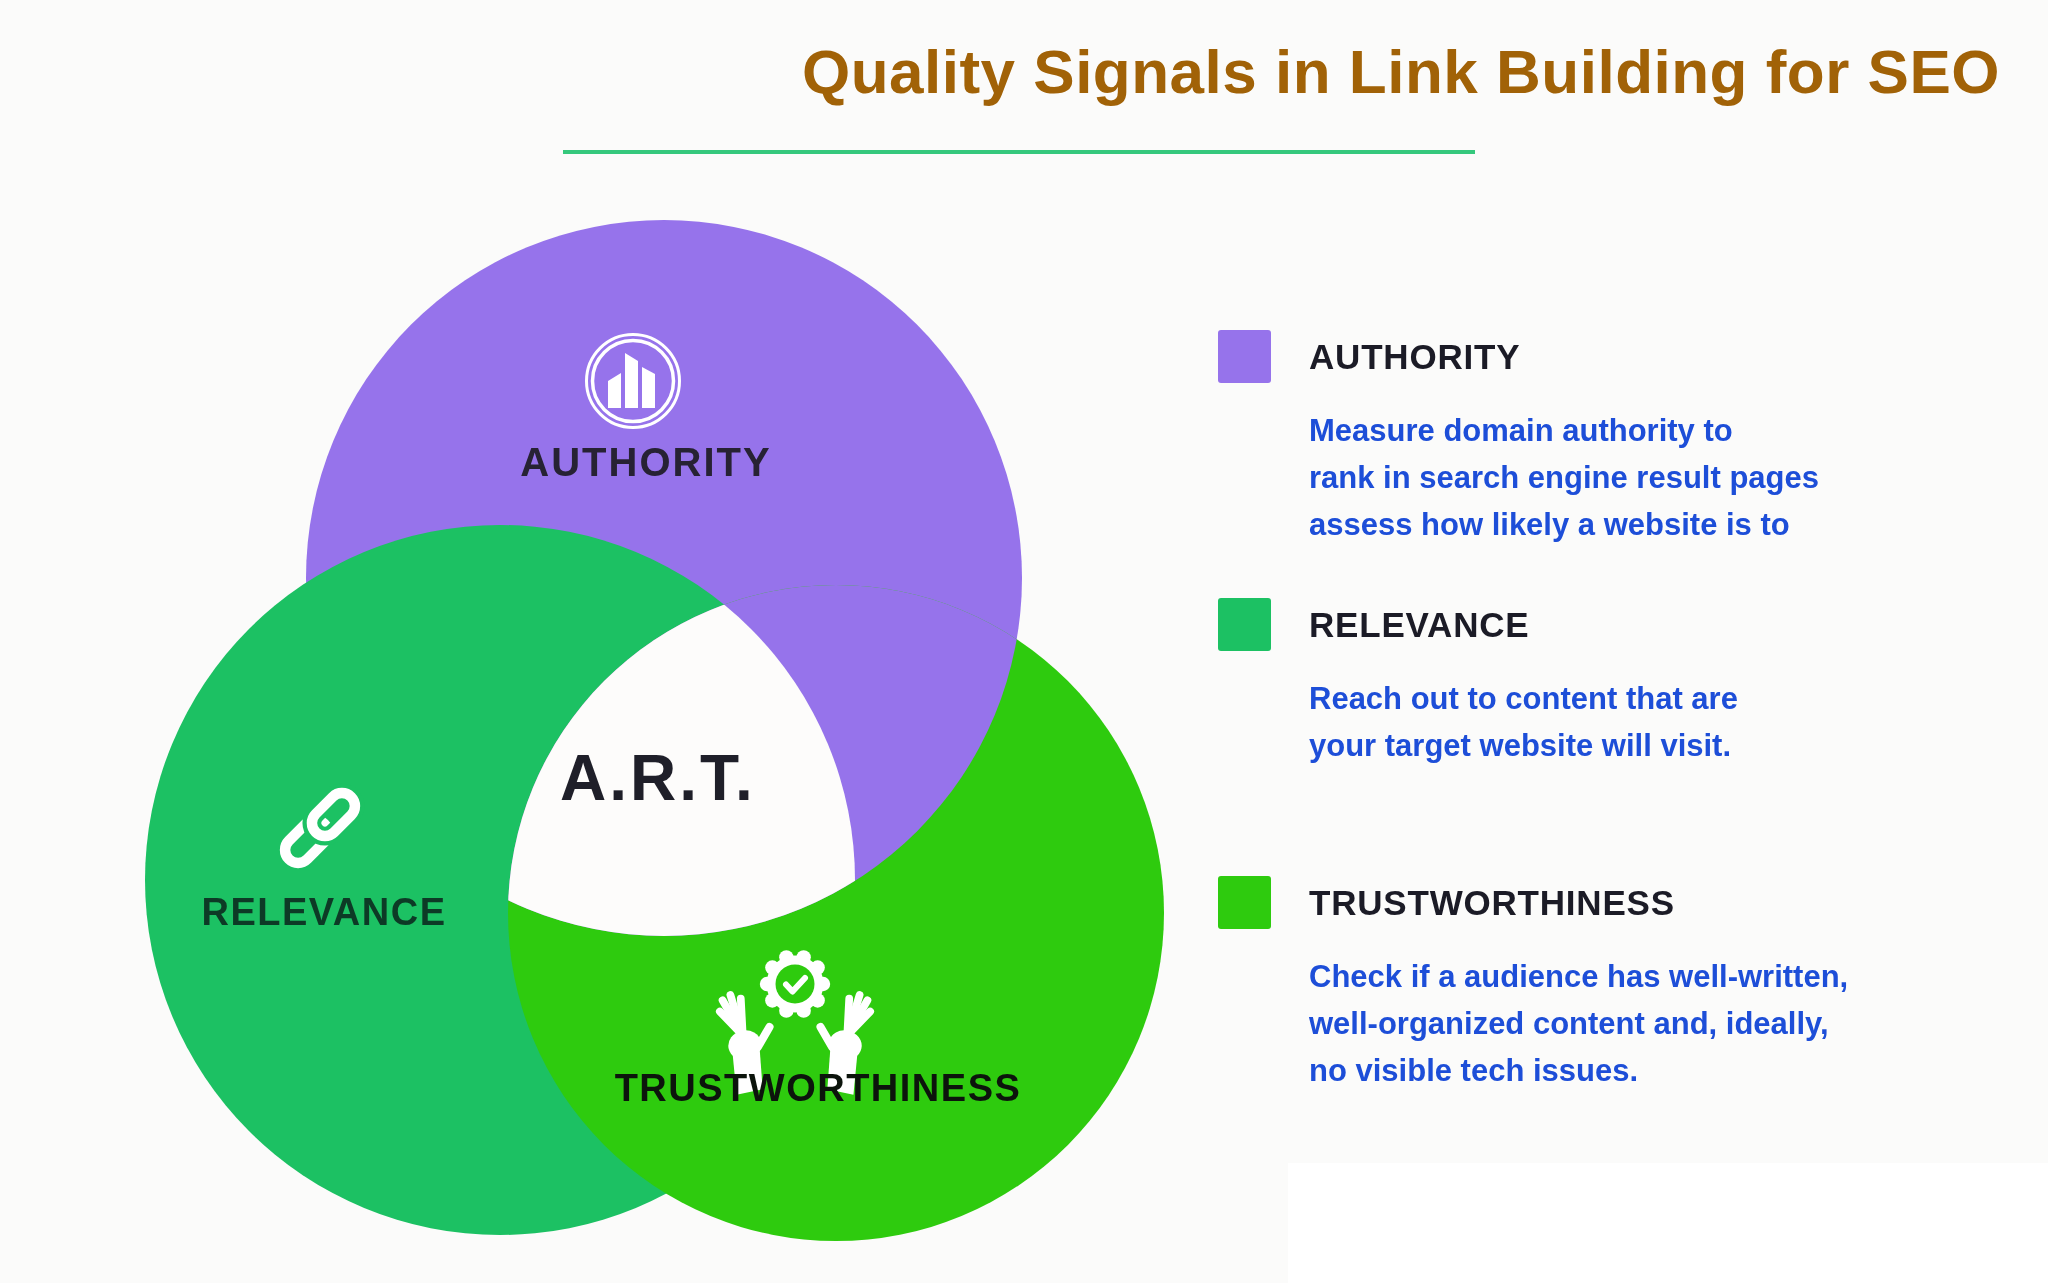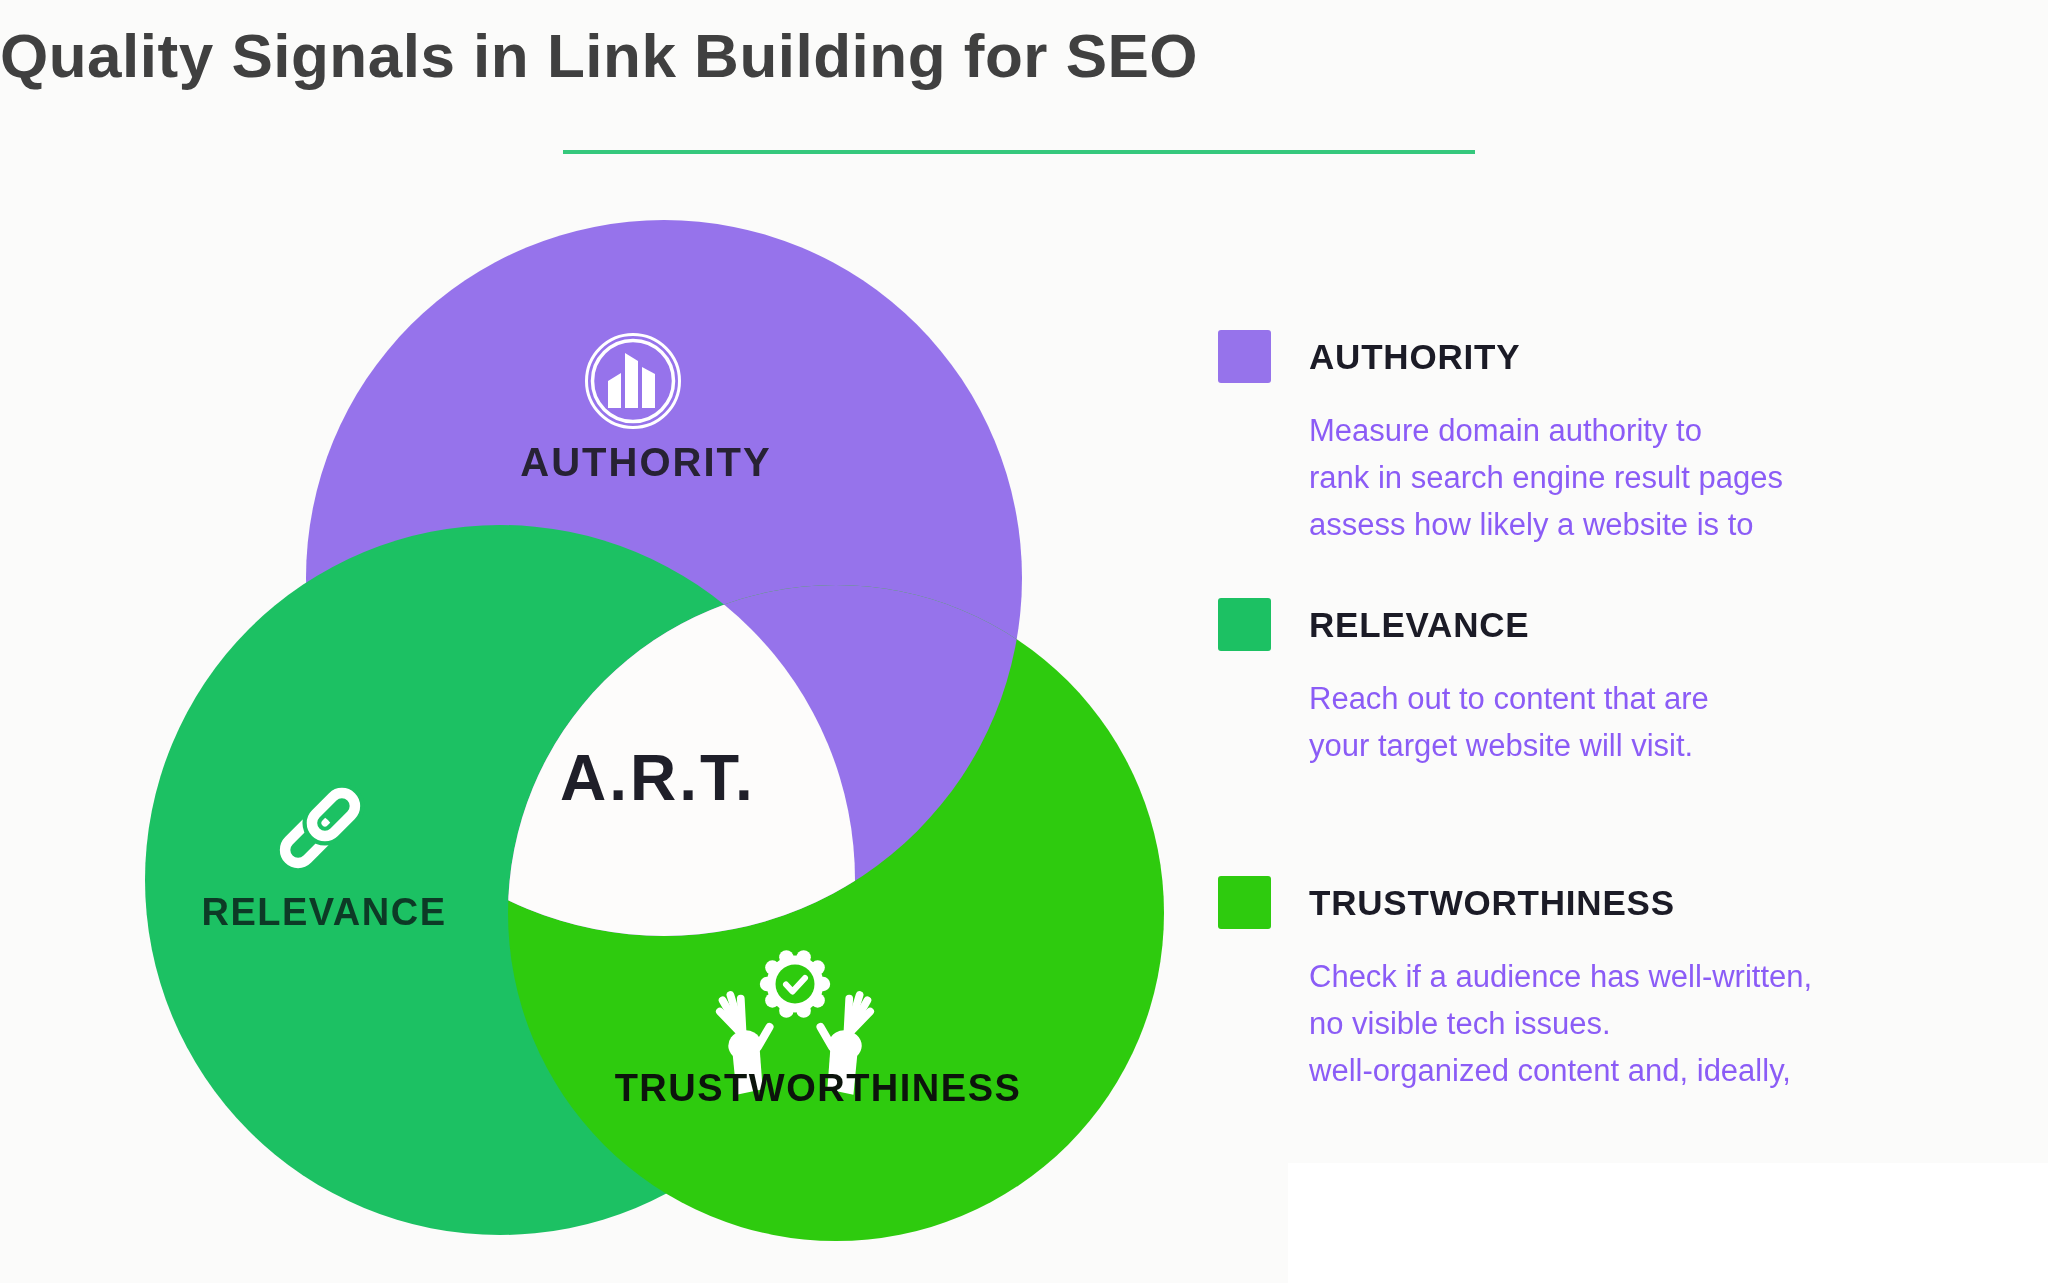--- a/index.html
+++ b/index.html
@@ -4,23 +4,23 @@
 <style>
   html,body{margin:0;padding:0;background:#ffffff;}
   .canvas{
     position:relative;
     width:2048px;height:1283px;
     background:#fbfbfa;
     overflow:hidden;
     font-family:"Liberation Sans",sans-serif;
   }
   .page-title{
-    position:absolute;left:0;top:20px;width:2000px;
-    text-align:left;
-    font-size:62px;font-weight:700;color:#404040;
+    position:absolute;left:0;top:36px;width:2000px;
+    text-align:right;
+    font-size:62px;font-weight:700;color:#a16207;
     letter-spacing:0.5px;
   }
   .title-underline{
     position:absolute;left:563px;top:150px;
     width:912px;height:4px;background:#35c87c;
   }
   svg.venn{position:absolute;left:0;top:0;}
   svg text{font-family:"Liberation Sans",sans-serif;font-weight:700;}
   .circle-label-authority{font-size:40px;letter-spacing:2px;fill:#272234;}
   .circle-label-relevance{font-size:38px;letter-spacing:1.5px;fill:#0d3a26;}
@@ -31,21 +31,21 @@
   .legend-swatch{width:53px;height:53px;border-radius:3px;flex:0 0 auto;}
   .sw-authority{background:#9673eb;}
   .sw-relevance{background:#1cc163;}
   .sw-trust{background:#2ecb0e;}
   .legend-title{
     margin-left:38px;
     font-size:35px;font-weight:700;color:#1b1b26;letter-spacing:0.8px;
   }
   .legend-desc{
     margin-left:91px;margin-top:24px;
-    font-size:31px;line-height:47px;color:#8b5cf6;
+    font-size:31px;line-height:47px;color:#1d4ed8;font-weight:bold;
   }
   .item-authority{top:330px;}
   .item-relevance{top:598px;}
   .item-trust{top:876px;}
   .corner-white{position:absolute;right:0;bottom:0;width:760px;height:120px;background:#ffffff;}
 </style>
 </head>
 <body>
 
 <div class="canvas">
@@ -162,18 +162,18 @@
     </div>
   </div>
 
   <div class="legend-item item-trust">
     <div class="legend-head">
       <div class="legend-swatch sw-trust"></div>
       <div class="legend-title">TRUSTWORTHINESS</div>
     </div>
     <div class="legend-desc">
       <div>Check if a audience has well-written,</div>
+      <div>well-organized content and, ideally,</div>
       <div>no visible tech issues.</div>
-      <div>well-organized content and, ideally,</div>
     </div>
   </div>
 
 </div>
 
 </body></html>

